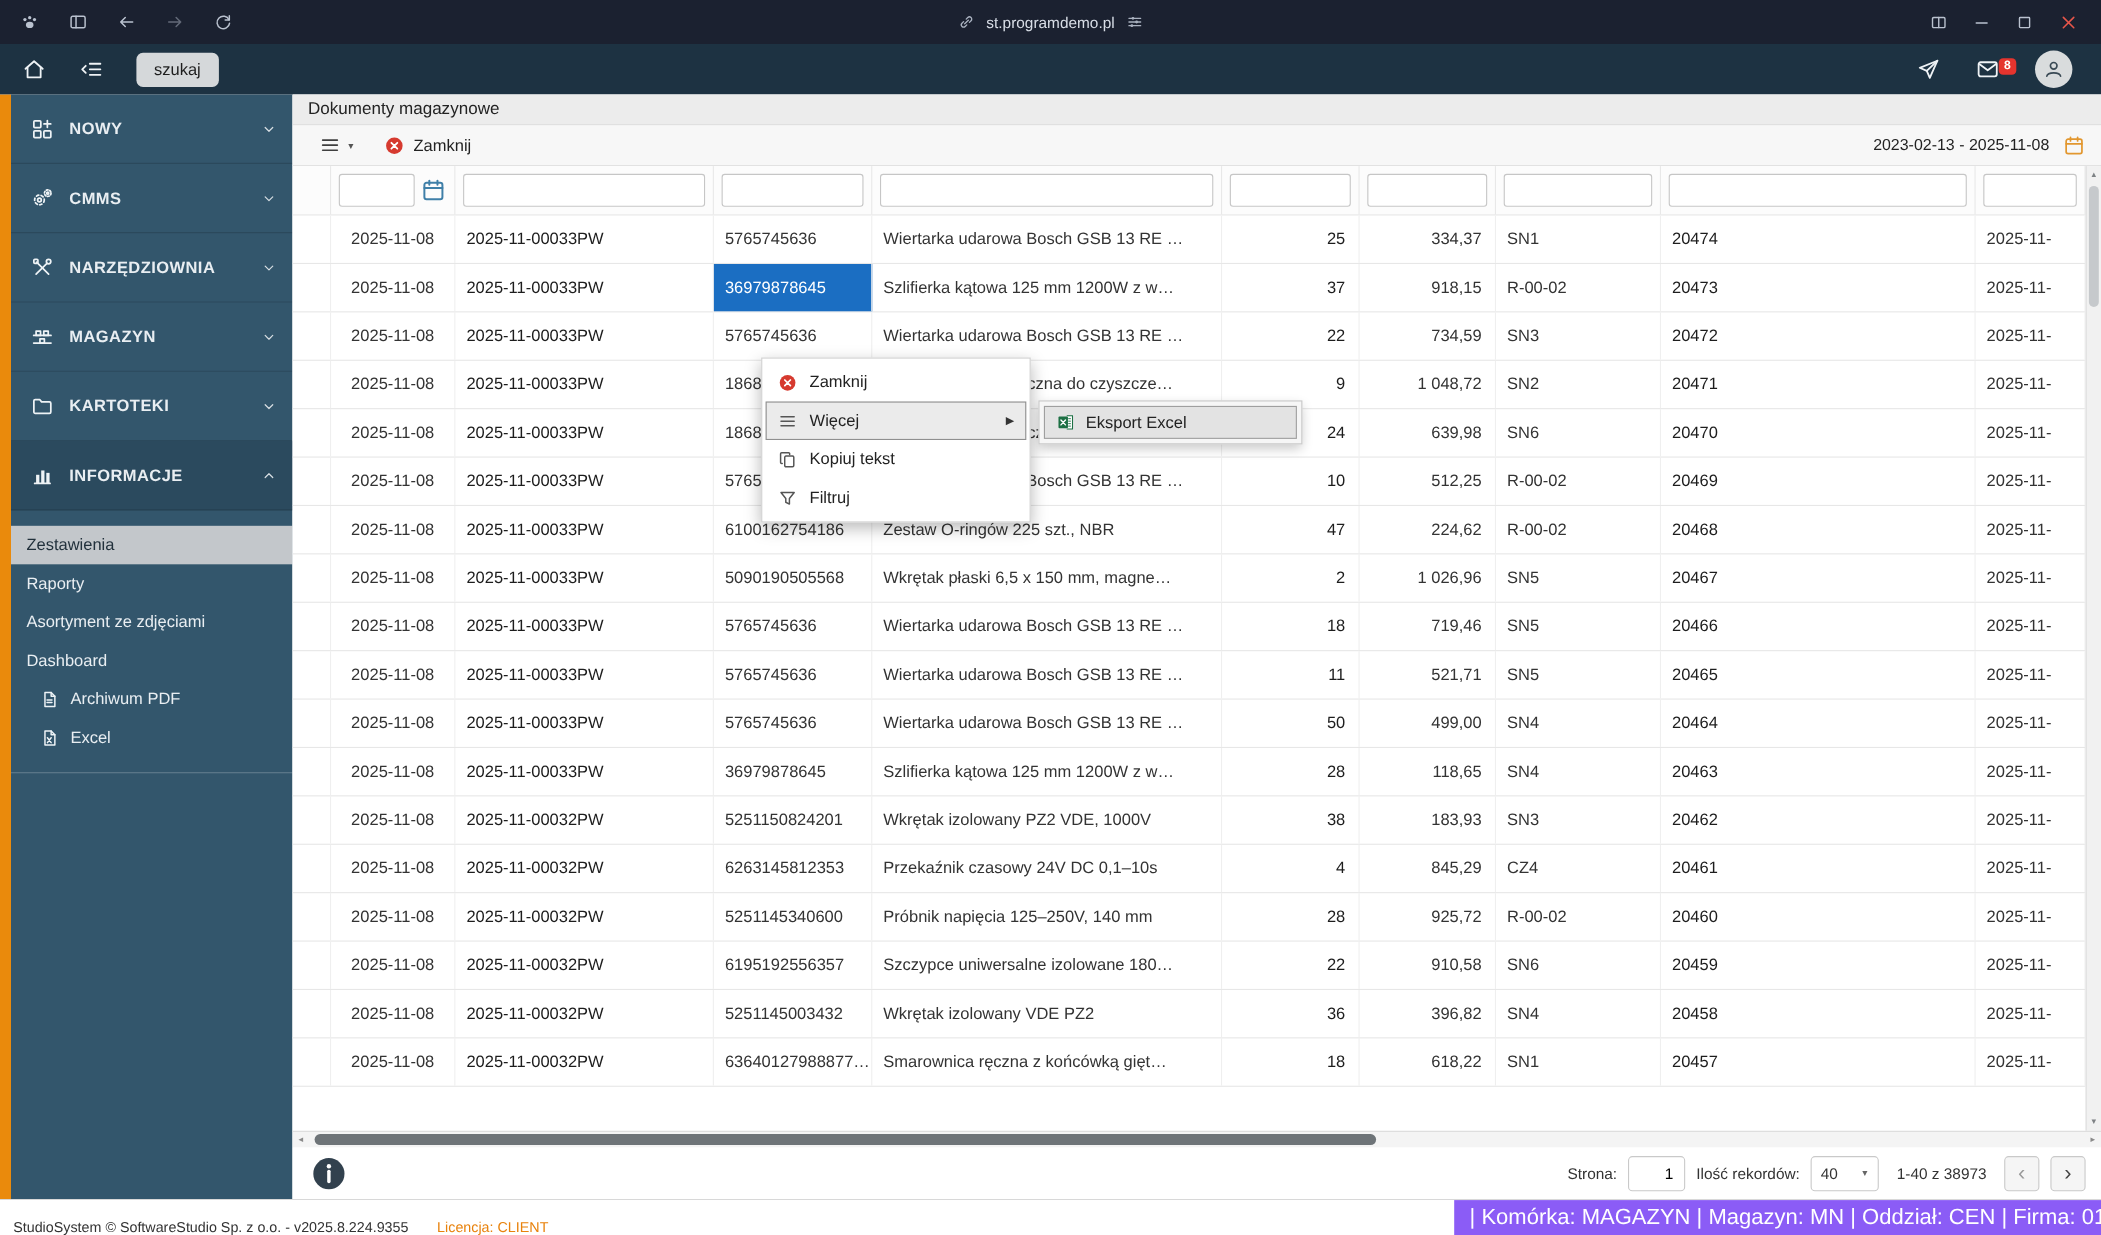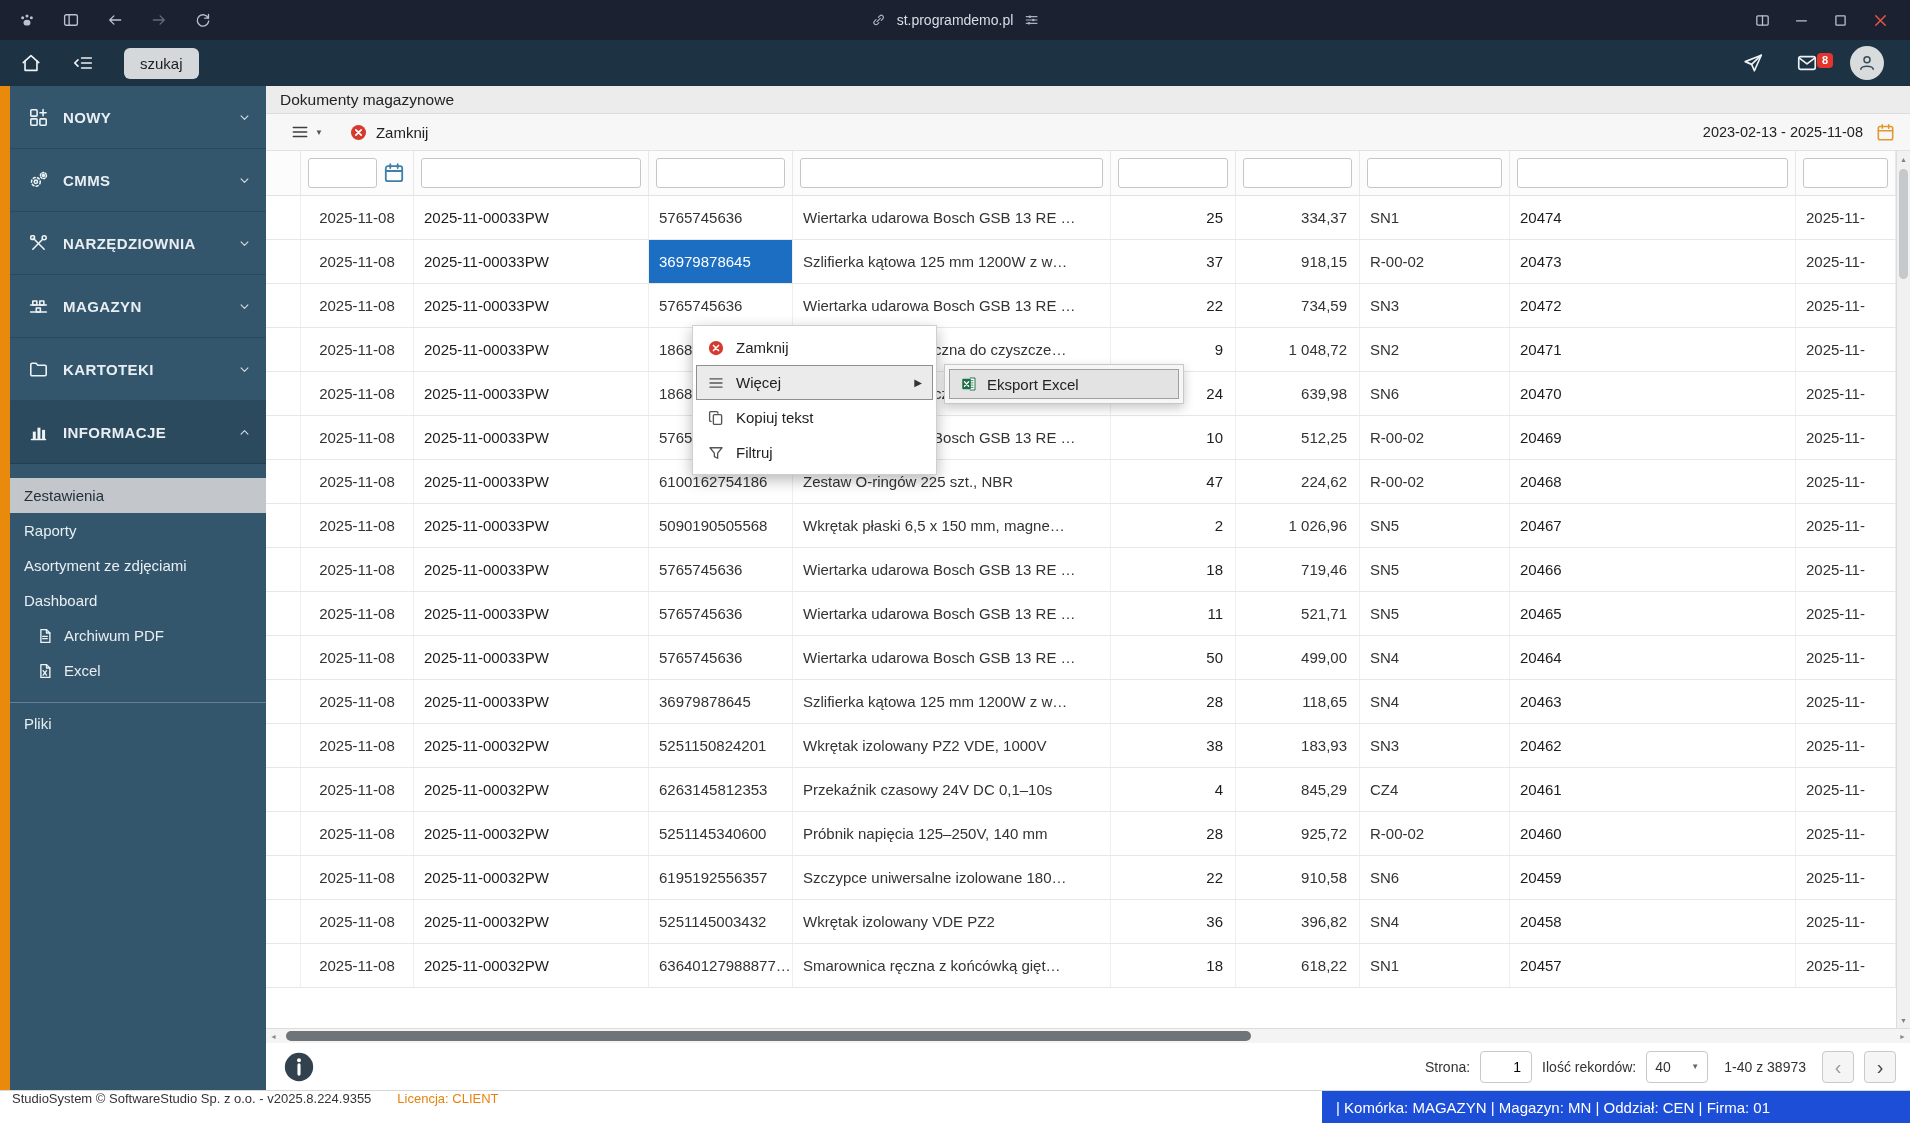--- a/index.html
+++ b/index.html
@@ -95,23 +95,23 @@
   .pg-input{width:52px;height:32px;border:1px solid #c9c9c9;border-radius:4px;text-align:right;padding-right:10px;font-family:inherit;font-size:14px;outline:none}
   .pg-select{width:62px;height:32px;border:1px solid #c9c9c9;border-radius:4px;background:#fff;display:flex;align-items:center;justify-content:space-between;padding:0 8px;cursor:pointer}
   .sel-caret{font-size:8px;color:#666}
   .range-text{margin:0 6px}
   .pg-btn{width:32px;height:32px;border:1px solid #c9c9c9;border-radius:4px;background:#f5f5f5;font-size:20px;line-height:1;cursor:pointer;font-family:inherit}
   .pg-btn.prev{color:#9a9a9a}
   .pg-btn.next{color:#444}
 
   
   .footer{flex:0 0 33px;display:flex;border-top:1px solid #d8d8d8}
-  .footer-left{flex:1;display:flex;align-items:flex-start;gap:26px;padding-left:12px;font-size:13px;color:#333;background:#fff}
+  .footer-left{flex:1;display:flex;align-items:flex-end;gap:26px;padding-left:12px;font-size:13px;color:#333;background:#fff}
   .license{color:#e8820c}
-  .footer-right{flex:0 0 588px;background:#1d4ed8;color:#fff;display:flex;align-items:center;padding:0 14px 0 14px;font-size:15px;white-space:nowrap;overflow:hidden}
+  .footer-right{flex:0 0 588px;background:#8b5cf6;color:#fff;display:flex;align-items:center;padding:0 14px 0 14px;font-size:20px;white-space:nowrap;overflow:hidden}
 
   
   .ctx-menu{position:absolute;left:692px;top:325px;width:245px;background:#fff;border:1px solid #cfcfcf;box-shadow:0 5px 14px rgba(0,0,0,.28);padding:4px 3px;z-index:60}
   .cm-item{height:35px;display:flex;align-items:center;gap:11px;padding:0 10px;font-size:15px;color:#222;border:1px solid transparent;cursor:pointer}
   .cm-item.active{background:#ebebeb;border-color:#8f8f8f}
   .cm-item .mi{width:18px;height:18px;color:#555}
   .cm-label{flex:1;white-space:nowrap;overflow:hidden}
   .cm-arrow{font-size:10px;color:#333}
   .ctx-submenu{position:absolute;left:944px;top:364px;width:240px;background:#f6f6f6;border:1px solid #c8c8c8;box-shadow:0 4px 10px rgba(0,0,0,.22);padding:4px;z-index:61}
   .sm-item{height:30px;display:flex;align-items:center;gap:9px;padding:0 10px;font-size:15px;color:#222;background:#e3e3e3;border:1px solid #9f9f9f;cursor:pointer}
@@ -366,21 +366,20 @@
               <svg viewBox="0 0 24 24" fill="none" stroke="currentColor" stroke-width="1.8" stroke-linecap="round" stroke-linejoin="round">
                 <path d="M6.5 3.5 H14 L18.5 8 V20.5 H6.5 Z"></path>
                 <path d="M14 3.5 V8 H18.5"></path>
                 <path d="M9.5 11.5 L14 17.5 M14 11.5 L9.5 17.5"></path>
               </svg>
             </span>
             <span>Excel</span>
           </div>
         </div>
       <div class="sb-divider"></div>
-      <div class="sb-pliki">Pliki</div>
     </aside>
 
     <main class="main">
       <div class="content-header">Dokumenty magazynowe</div>
 
       <div class="toolbar">
         <span class="tb-menu-btn">
           <span class="ic">
               <svg viewBox="0 0 24 24" fill="none" stroke="currentColor" stroke-width="1.8" stroke-linecap="round" stroke-linejoin="round">
                 <path d="M4 6.5 H20 M4 12 H20 M4 17.5 H20"></path>

